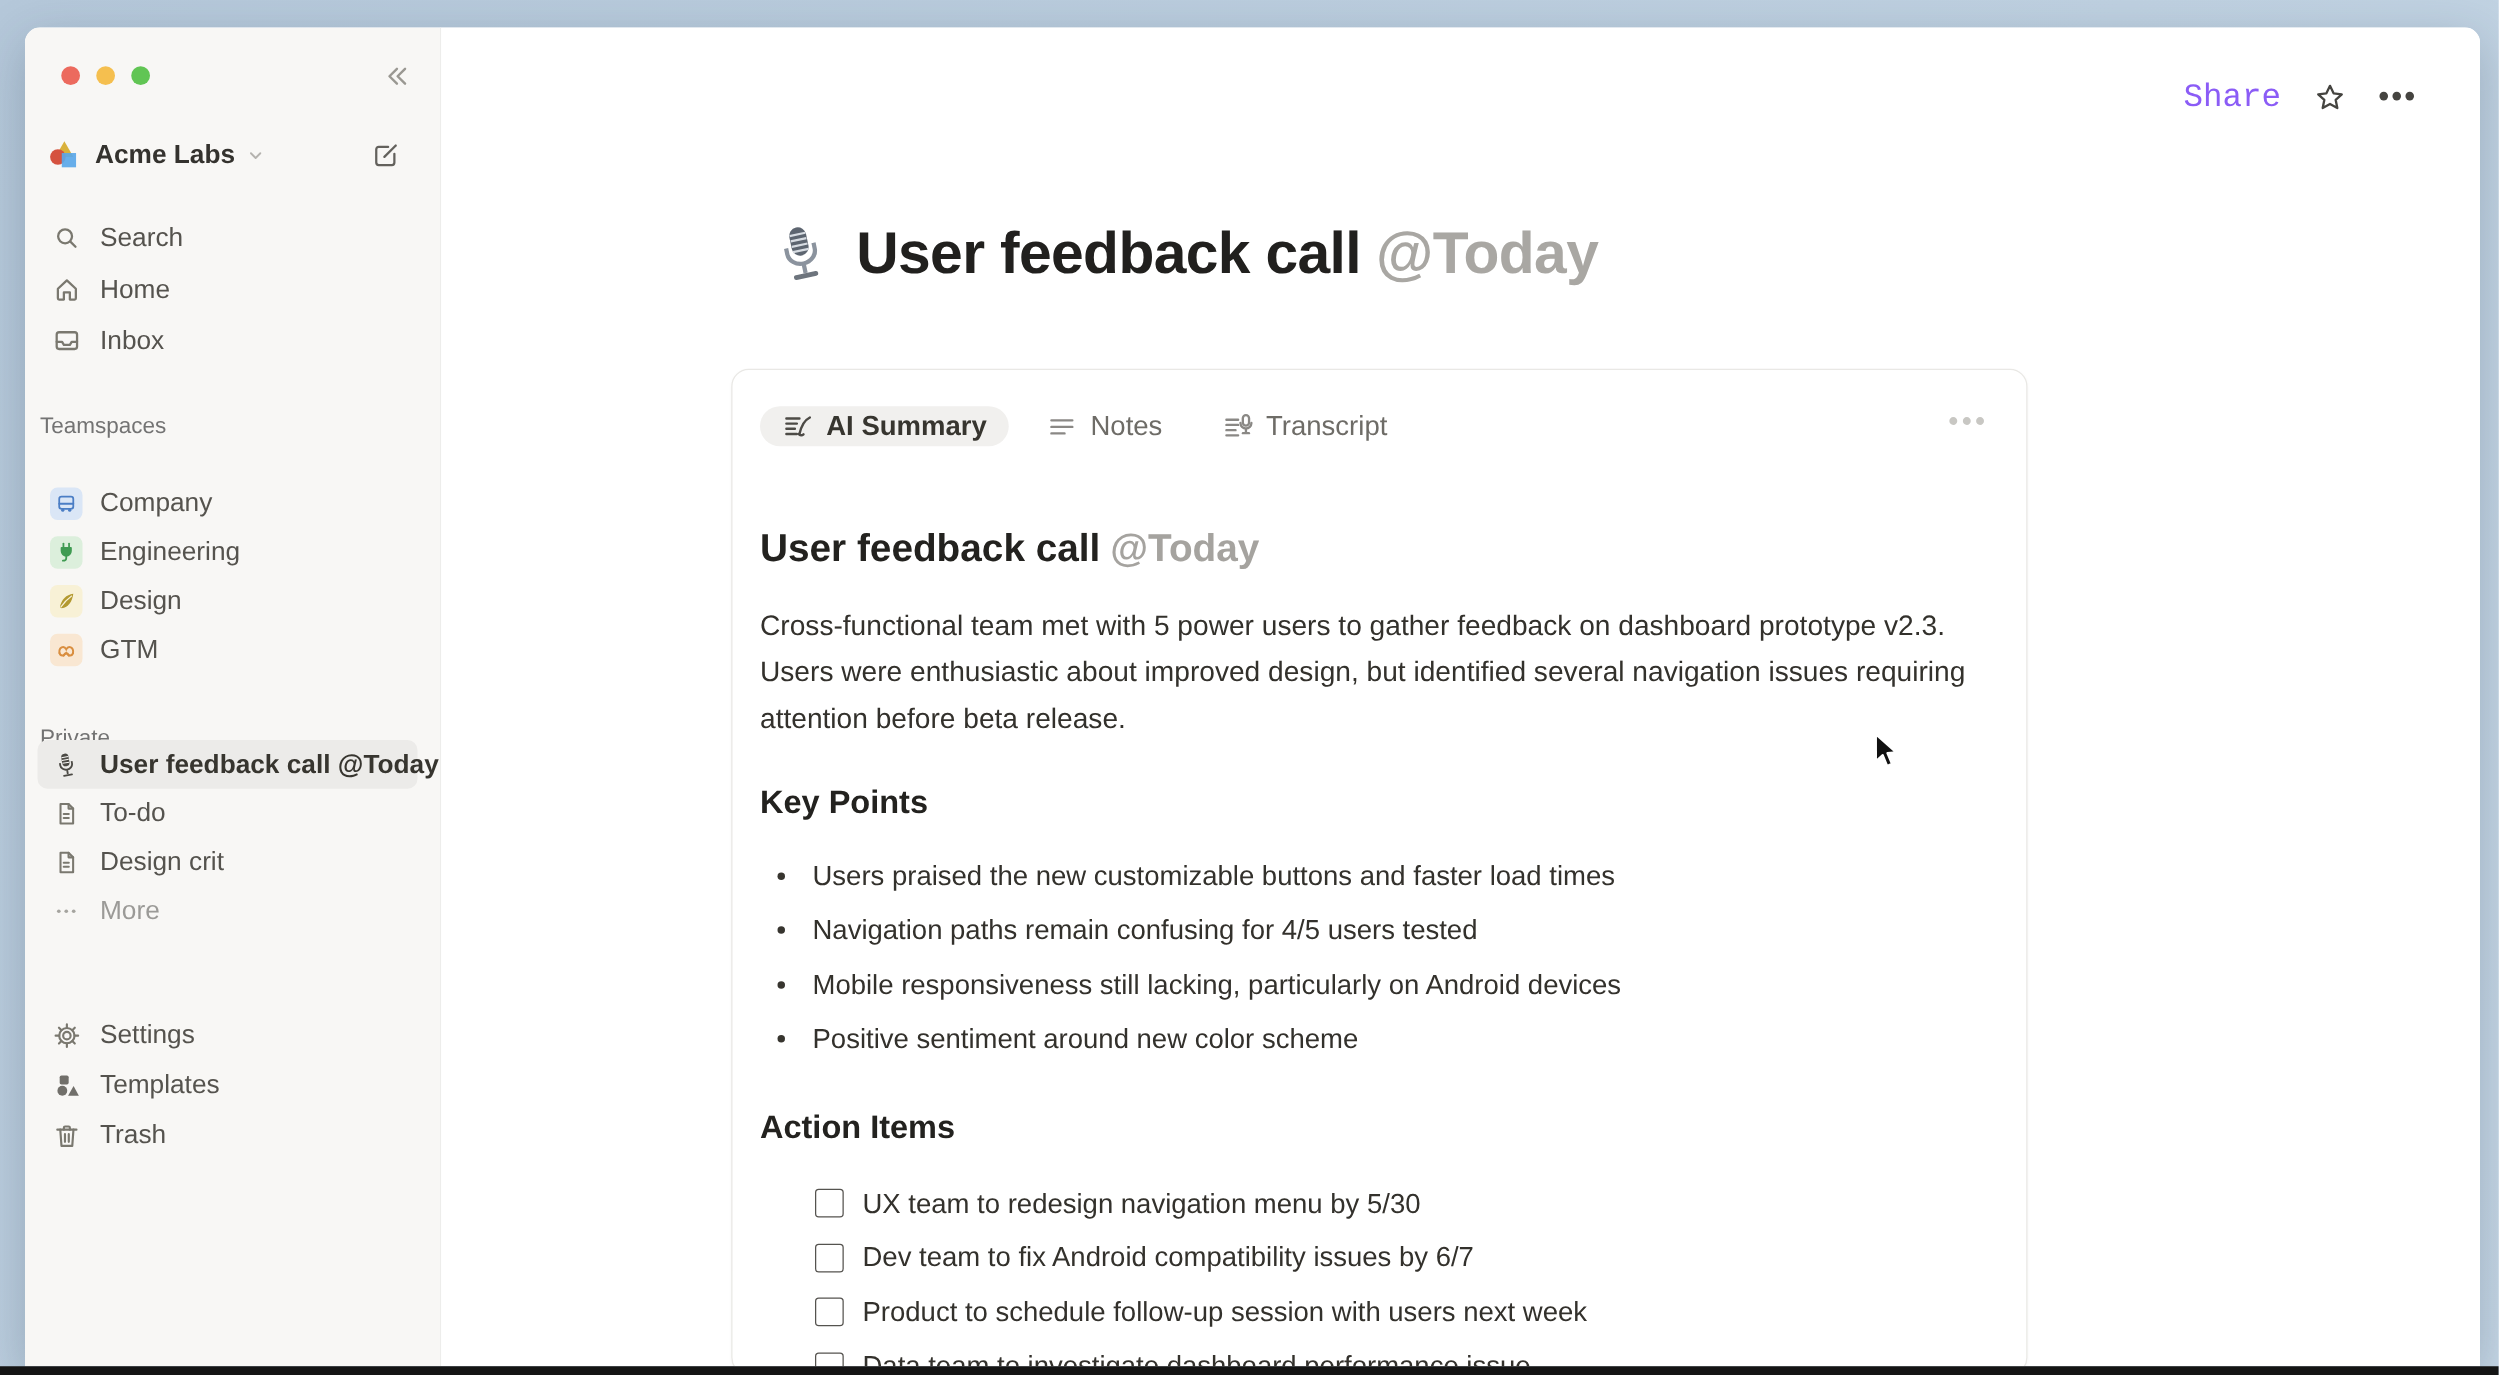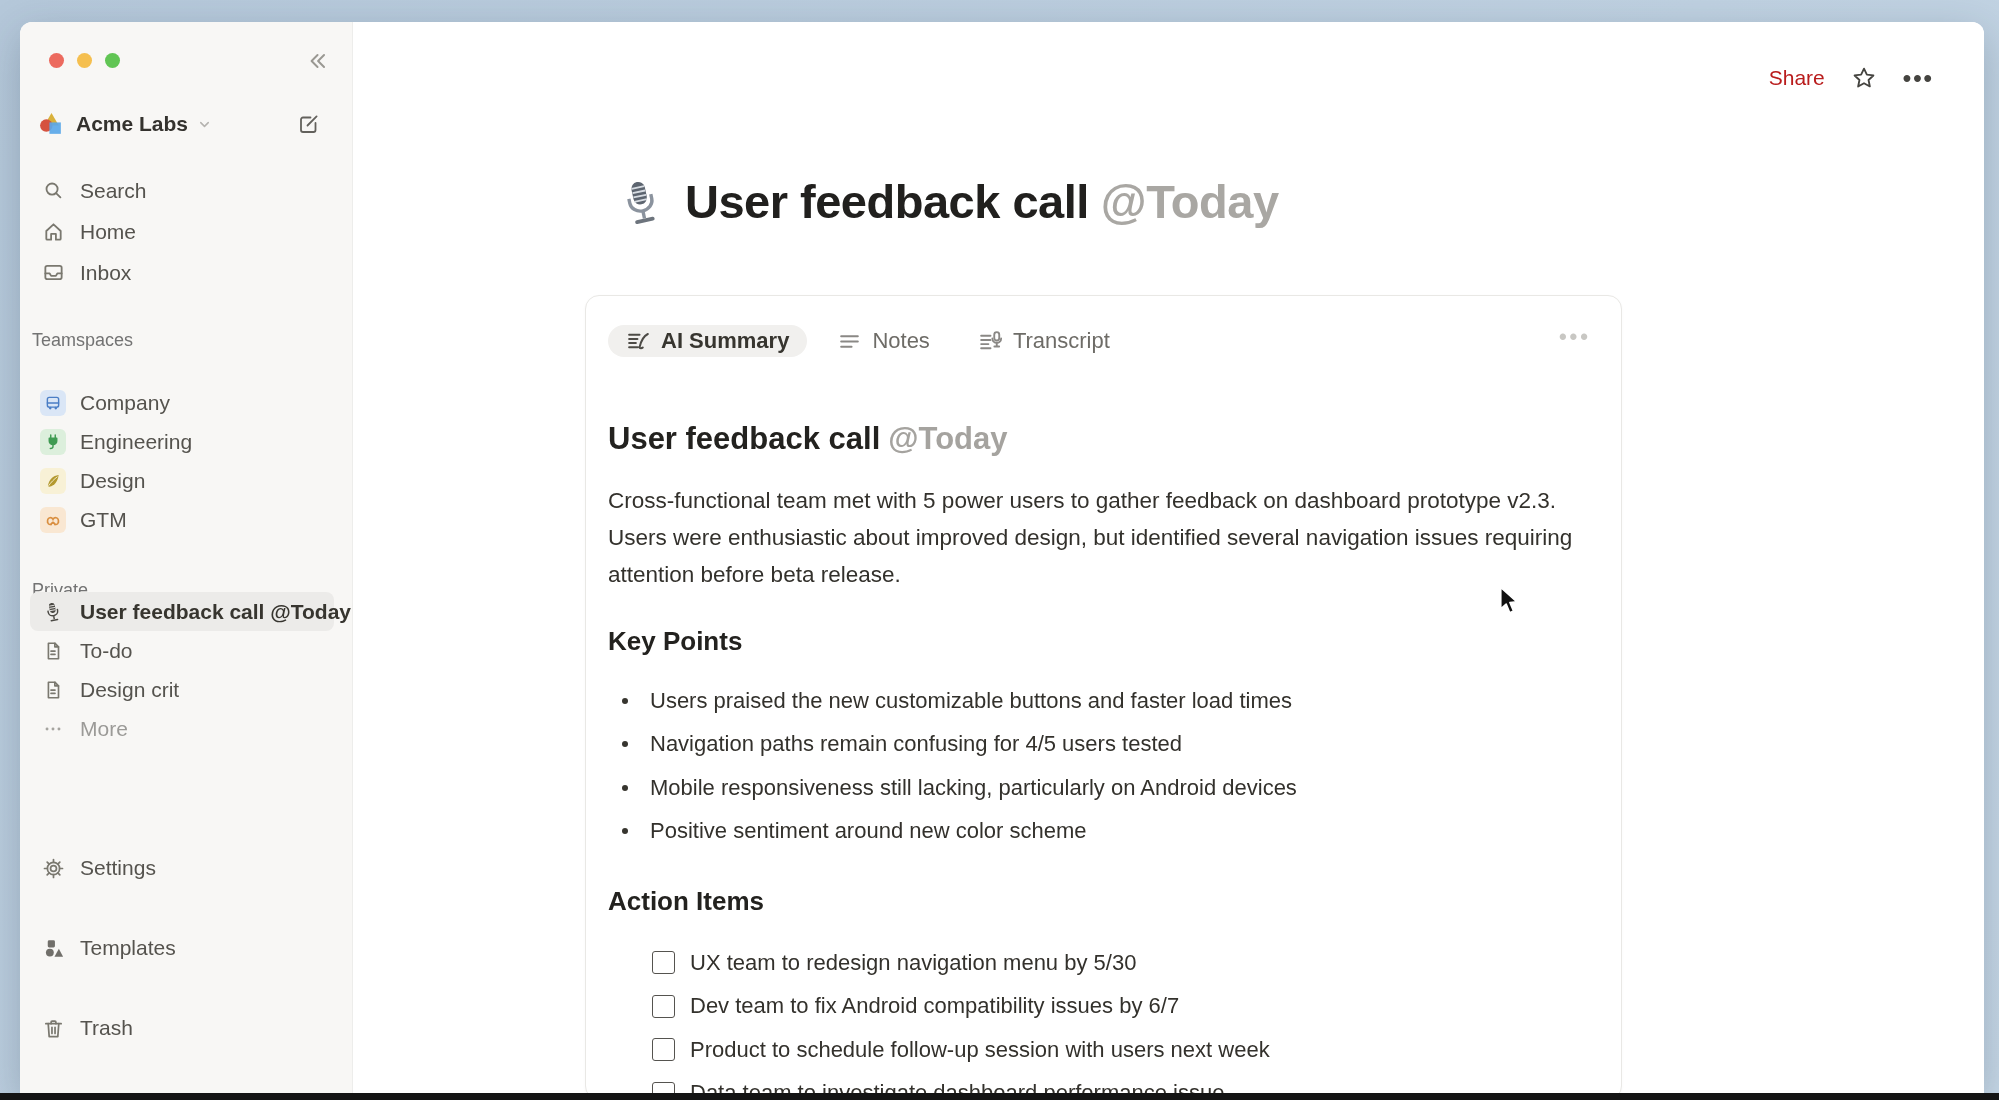--- a/index.html
+++ b/index.html
@@ -49,26 +49,26 @@
   .ts-group .srow{ height:39px; }
   .tile{ width:26px; height:26px; border-radius:6px; display:flex; align-items:center; justify-content:center; }
   .priv-label{ top:558px; }
   .priv-group{ position:absolute; top:570px; left:0; right:0; }
   .priv-group .srow{ height:39px; }
   .srow.selected{ background:#ecebe9; }
   .srow.selected .lbl{ color:#37352f; font-weight:600; }
   .srow.muted .lbl{ color:#9b9a97; }
   .srow.muted .ic{ color:#a5a49f; }
   .foot-group{ position:absolute; top:786px; left:0; right:0; }
-  .foot-group .srow{ height:40px;margin-top:40px; }
+  .foot-group .srow{ height:40px; }
 
   
   .topbar{ position:absolute; top:38px; right:50px; height:36px;
     display:flex; align-items:center; gap:26px; }
-  .share-btn{ font-size:21px; font-weight:500; color:#b91c1c; }
+  .share-btn{ font-size:26px; font-weight:500; color:#8b5cf6;font-family:Liberation Mono, monospace; }
   .icon-btn{ display:flex; align-items:center; justify-content:center; color:#454440; }
   .more-dots{ font-size:24px; font-weight:700; color:#454440; letter-spacing:2px; line-height:1; }
 
   
   .title-row{ position:absolute; left:264px; top:152px; display:flex; align-items:center; gap:20px; }
   .title-ic{ transform:rotate(-12deg); }
   .page-title{ font-size:47px; font-weight:700; color:#21201e; letter-spacing:-.5px; }
   .page-title .suffix{ color:#a9a7a3; margin-left:12px; }
 
   

